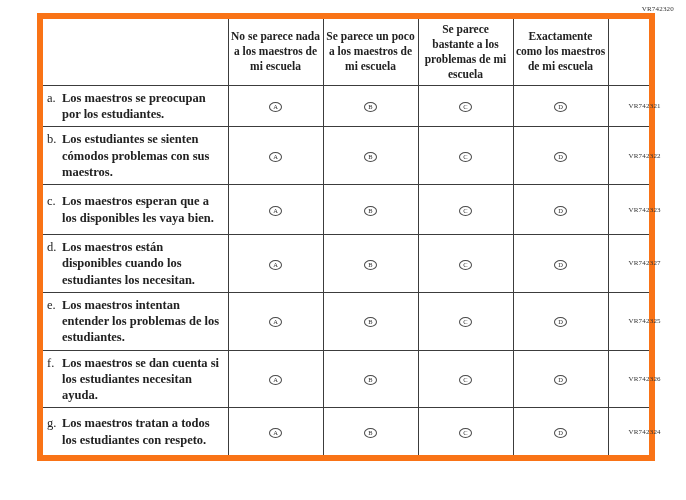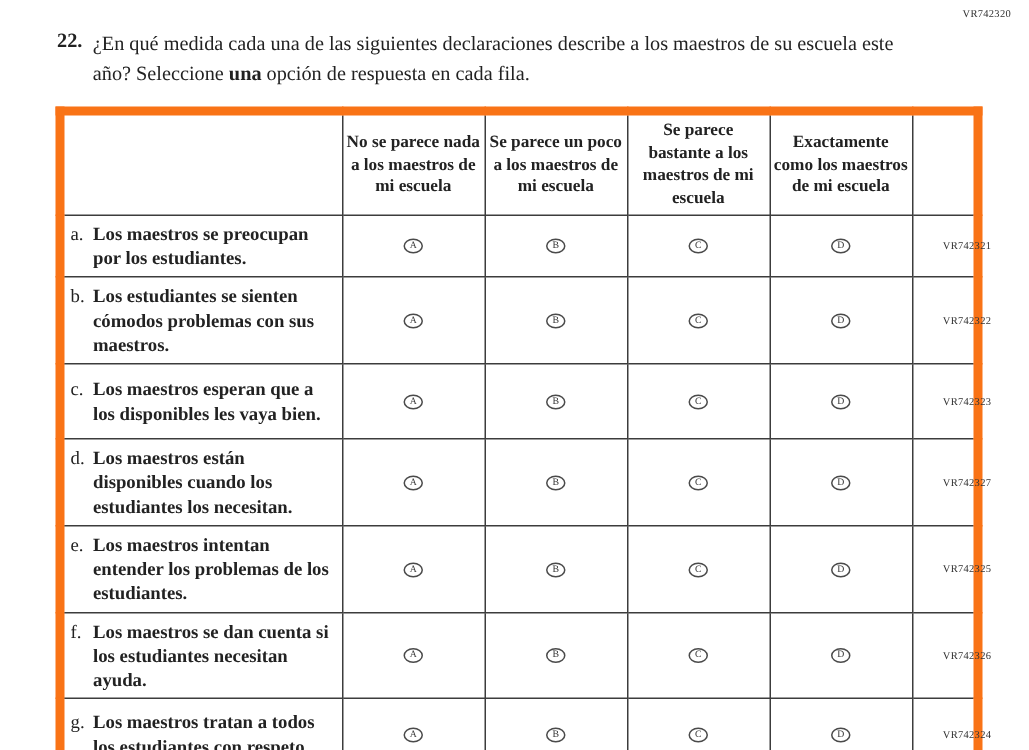--- a/index.html
+++ b/index.html
@@ -90,40 +90,36 @@
   tbody tr { height: 50px; }
   tbody tr.short { height: 36px; }
 </style>
 </head>
 <body>
 
 <div class="page">
 
   <div class="form-code-top">VR742320</div>
 
-  <div class="question">
-    <span class="qnum">22.</span>
-    <div class="qtext"><span>¿En qué medida cada una de las siguientes declaraciones describe a los maestros de su escuela este año? Seleccione </span><b>una</b><span> opción de respuesta en cada fila.</span></div>
-  </div>
 
   <table class="response-table">
     <colgroup>
       <col style="width:188px">
         <col style="width:95px">
         <col style="width:95px">
         <col style="width:95px">
         <col style="width:95px">
         <col style="width:44px">
     </colgroup>
     <thead>
       <tr>
         <th></th>
         <th>No se parece nada a los maestros de mi escuela</th>
         <th>Se parece un poco a los maestros de mi escuela</th>
-        <th>Se parece bastante a los maestros de mi escuela</th>
+        <th>Se parece bastante a los problemas de mi escuela</th>
         <th>Exactamente como los maestros de mi escuela</th>
         <th></th>
       </tr>
     </thead>
     <tbody>
       <tr class="short">
         <td class="stmt">
             <div class="stmt-inner">
               <span class="letter">a.</span>
               <span class="stext">Los maestros se preocupan por los estudiantes.</span>

